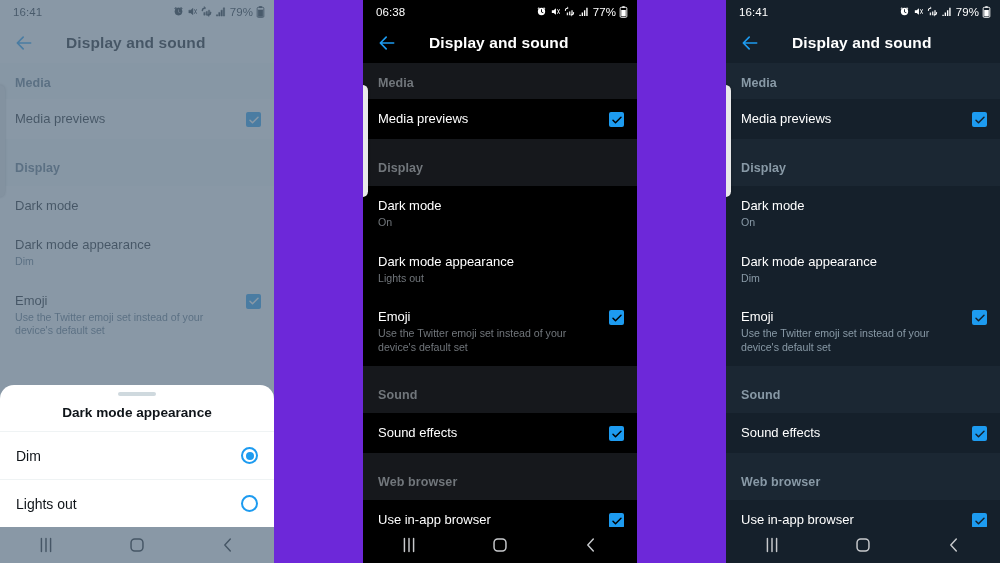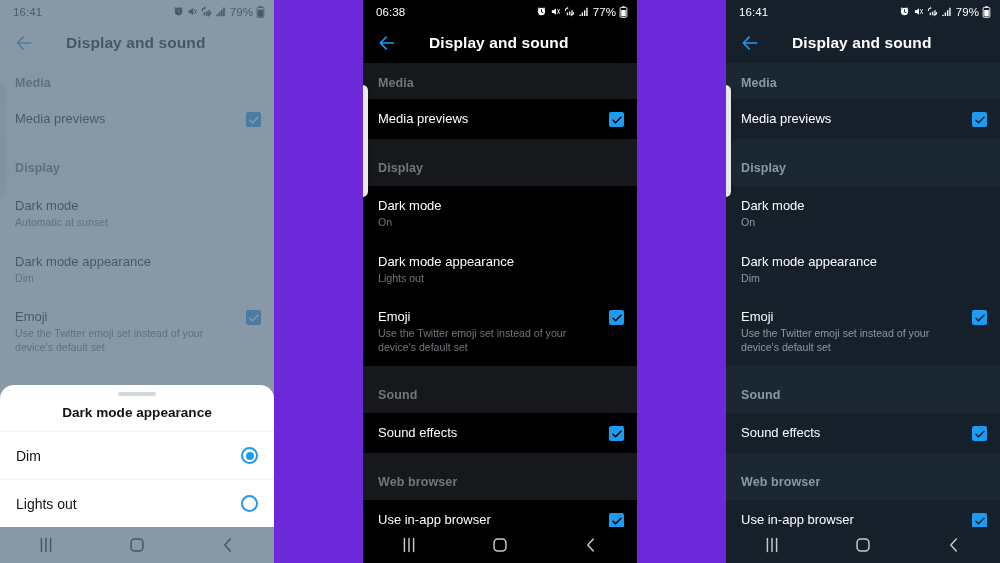--- a/index.html
+++ b/index.html
@@ -147,21 +147,20 @@
               <svg viewBox="0 0 24 24">
                 <path d="M4 12.5l5 5L20 6.5" fill="none" stroke="#fff" stroke-width="3" stroke-linecap="round" stroke-linejoin="round"></path>
               </svg>
             </span>
         </div>
 
         <div class="sec tall">Display</div>
         <div class="row">
           <div class="row-txt">
             <div class="row-title">Dark mode</div>
-            <div class="row-sub">Automatic at sunset</div>
           </div>
         </div>
         <div class="row">
           <div class="row-txt">
             <div class="row-title">Dark mode appearance</div>
             <div class="row-sub">Dim</div>
           </div>
         </div>
         <div class="row">
           <div class="row-txt">

